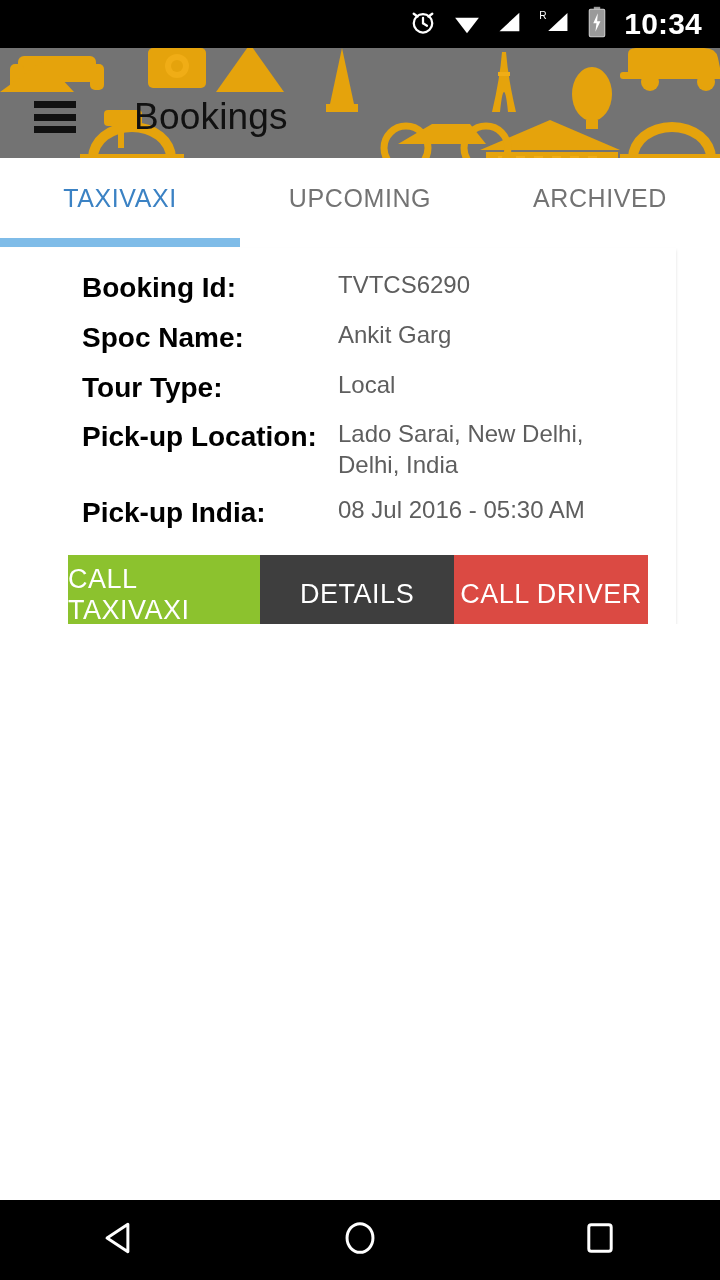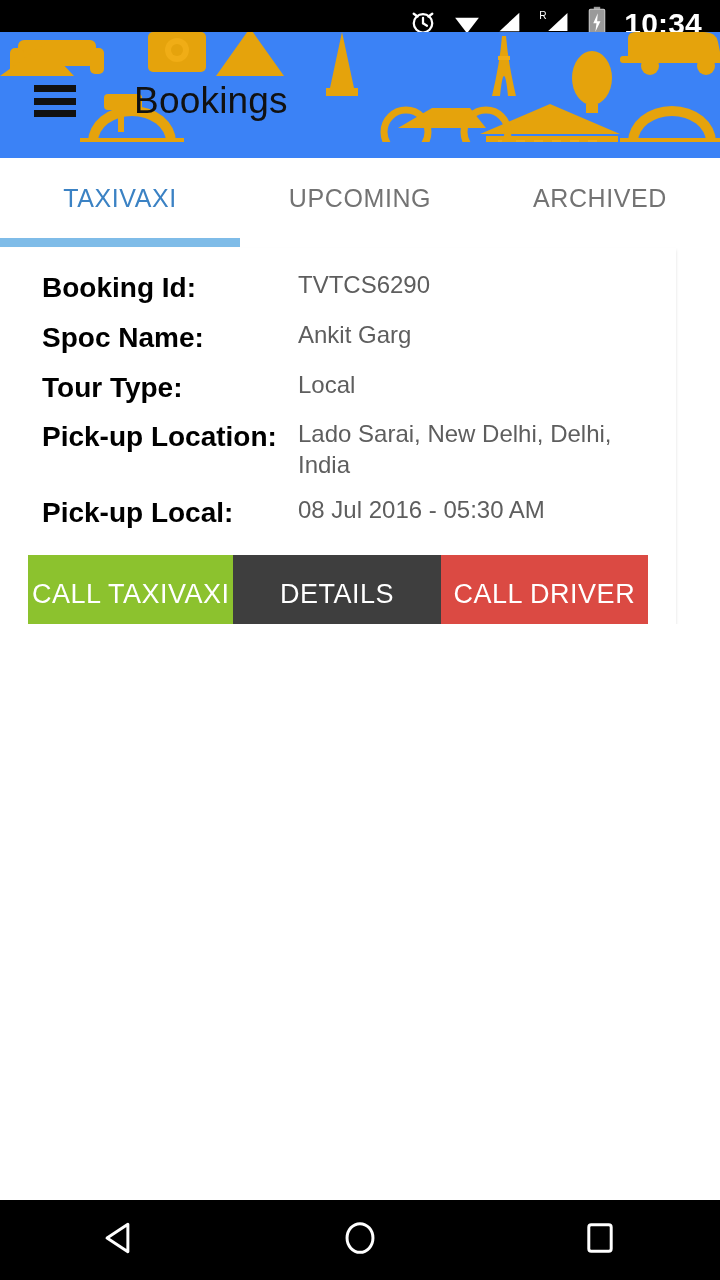--- a/index.html
+++ b/index.html
@@ -19,22 +19,22 @@
   }
   .sb-icons { display:flex; align-items:center; gap:14px; }
   .sb-icon { display:block; }
   .sb-time {
     color:#ffffff; font-size:30px; font-weight:700; letter-spacing:0.2px;
     margin-left:16px; line-height:1;
   }
 
   
   .appbar {
-    position:absolute; top:32px; left:0; width:720px; height:138px;
-    background:#3b82f6; overflow:hidden;
+    position:absolute; top:48px; left:0; width:720px; height:138px;
+    background:#737373; overflow:hidden;
   }
   .appbar-pattern { position:absolute; inset:0; opacity:1; }
   .appbar-inner {
     position:relative; height:100%; display:flex; align-items:center;
   }
   .hamburger {
     width:42px; height:32px; margin-left:34px;
     display:flex; flex-direction:column; justify-content:space-between;
     cursor:pointer;
   }
@@ -58,20 +58,21 @@
   .tab-indicator {
     position:absolute; left:0; top:80px; width:240px; height:9px;
     background:#7FBCE8;
   }
 
   
   .card {
     position:absolute; top:248px; left:0; width:676px;
     background:#ffffff;
     box-shadow:0 2px 3px rgba(0,0,0,0.13);
+    padding-left:40px;
   }
   .details {
     padding:22px 28px 6px 42px;
   }
   .row { display:flex; align-items:flex-start; margin-bottom:14px; }
   .row:last-child { margin-bottom:18px; }
   .label {
     width:256px; flex:0 0 256px;
     font-size:28px; font-weight:bold; color:#000000; line-height:1.28;
   }
@@ -248,21 +249,21 @@
         <div class="label">Tour Type:</div>
         <div class="value">Local</div>
       </div>
 
       <div class="row">
         <div class="label">Pick-up Location:</div>
         <div class="value">Lado Sarai, New Delhi, Delhi, India</div>
       </div>
 
       <div class="row">
-        <div class="label">Pick-up Local:</div>
+        <div class="label">Pick-up India:</div>
         <div class="value">08 Jul 2016 - 05:30 AM</div>
       </div>
 
     </div>
 
     <div class="actions">
       <div class="btn btn-taxivaxi">CALL TAXIVAXI</div>
       <div class="btn btn-details">DETAILS</div>
       <div class="btn btn-driver">CALL DRIVER</div>
     </div>

